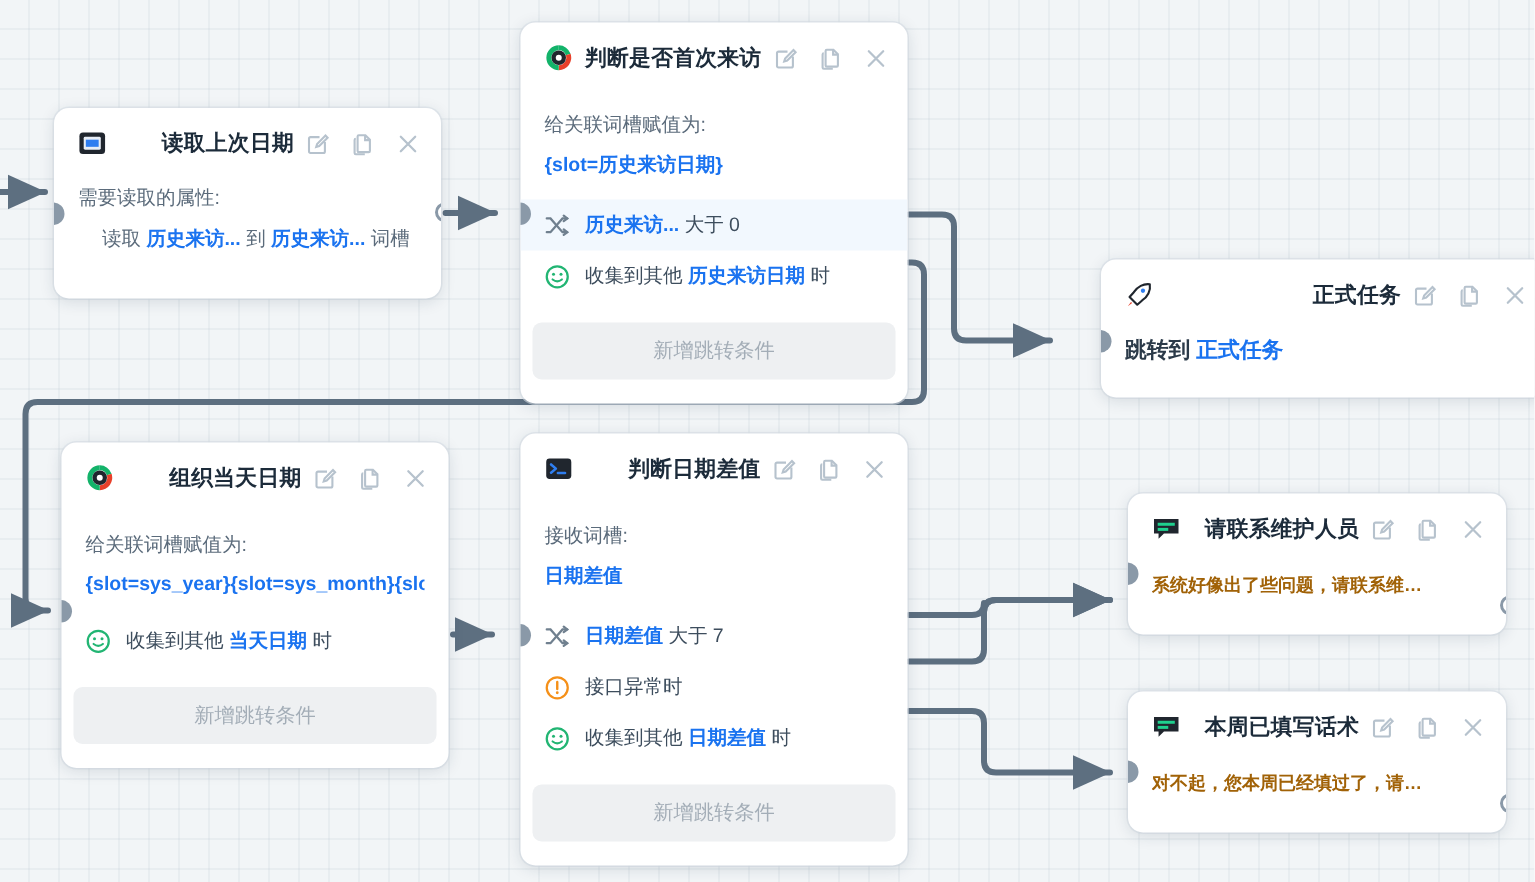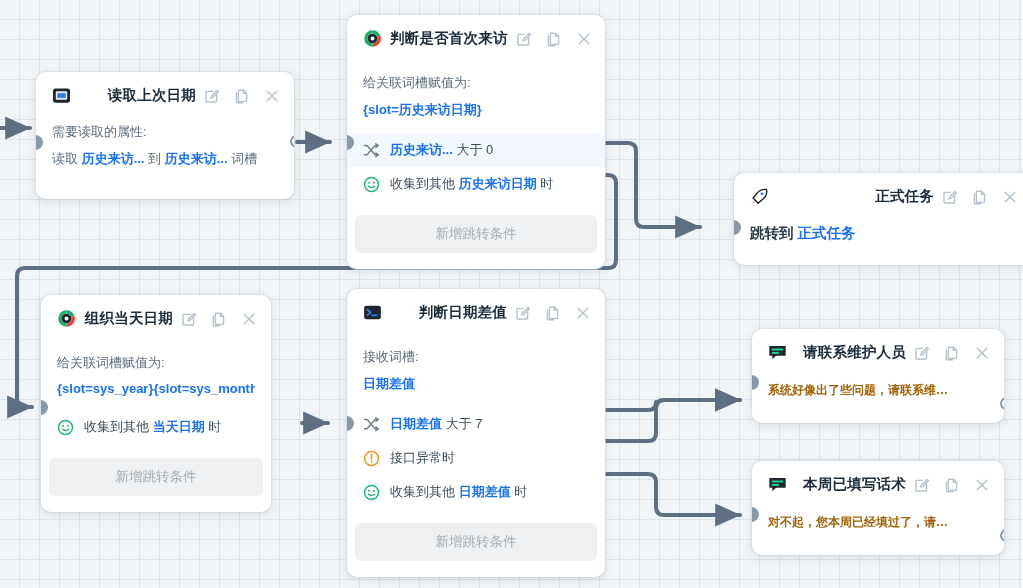--- a/index.html
+++ b/index.html
@@ -157,21 +157,21 @@
           </span>
         <span class="act">
             <svg viewBox="0 0 16 16" width="16" height="16" stroke="#b6c2cd" stroke-width="1.5" stroke-linecap="round">
               <path d="M3.2 3.2 L12.8 12.8 M12.8 3.2 L3.2 12.8"></path>
             </svg>
           </span>
       </span>
     </div>
     <div class="node-body">
       <div class="label-muted">需要读取的属性:</div>
-      <div class="label-muted" style="padding-bottom:22px;">
+      <div class="label-muted" style="padding-bottom:22px;margin-left:16px;">
         <span>读取</span>
         <span class="slot-blue">历史来访...</span>
         <span>到</span>
         <span class="slot-blue">历史来访...</span>
         <span>词槽</span>
       </div>
     </div>
     <div class="port port-in" style="left:-8px; top:63px;"></div>
     <div class="port port-out" style="right:-9px; top:63px;"></div>
   </div>
@@ -285,21 +285,21 @@
     </div>
     <div class="node-body">
       <div class="jump-line">
         <span>跳转到</span>
         <span class="slot-blue">正式任务</span>
       </div>
     </div>
     <div class="port port-in" style="left:-8px; top:47px;"></div>
   </div>
 
-  <div class="node" style="left:41px; top:295px; width:230px;">
+  <div class="node" style="left:41px; top:295px; width:258px;">
     <div class="node-head">
       <span class="node-icon">
         <svg viewBox="0 0 20 20" width="19" height="19">
           <path d="M10 1.3 A8.7 8.7 0 0 1 18.3 7.2 L15 8.3 A5.2 5.2 0 0 0 10 4.8 Z" fill="#13b36a"></path>
           <path d="M18.3 7.2 A8.7 8.7 0 0 1 10 18.7 L10 15.2 A5.2 5.2 0 0 0 15 8.3 Z" fill="#e8402a"></path>
           <path d="M10 18.7 A8.7 8.7 0 0 1 10 1.3 L10 4.8 A5.2 5.2 0 0 0 10 15.2 Z" fill="#13b36a"></path>
           <circle cx="10" cy="10" r="5.1" fill="#20262e"></circle>
           <circle cx="10" cy="10" r="2.1" fill="#ffffff"></circle>
         </svg>
       </span>

